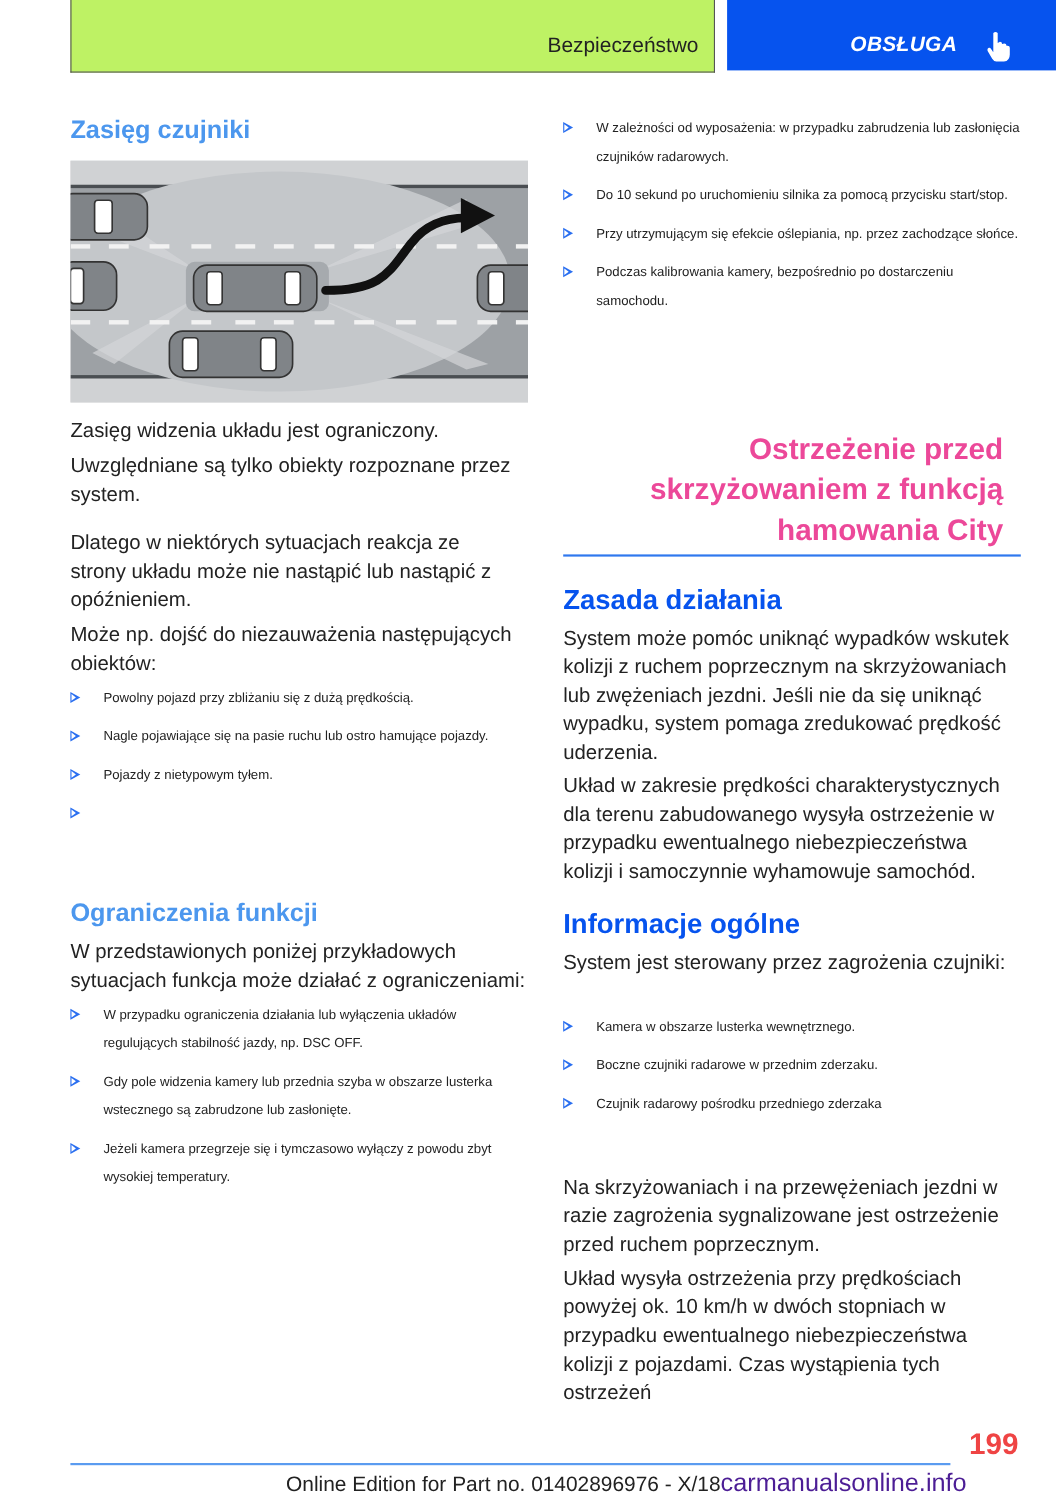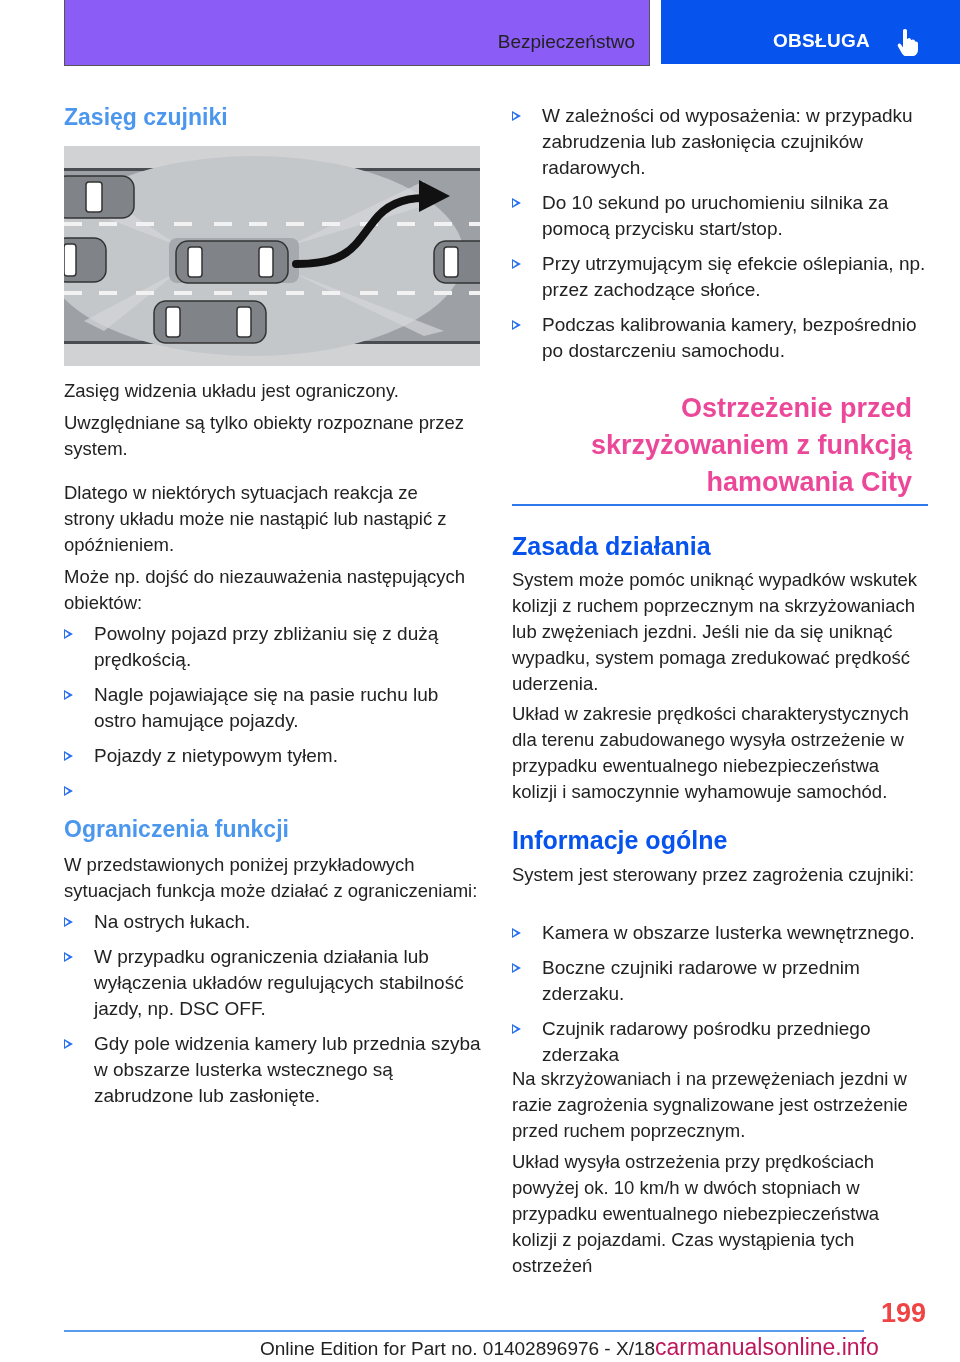--- a/index.html
+++ b/index.html
@@ -1,61 +1,61 @@
 <!DOCTYPE html>
 <html><head>
 <meta charset="utf-8">
 <style>
   * { box-sizing: border-box; margin: 0; padding: 0; }
   html, body { width: 960px; height: 1362px; background: #ffffff; overflow: hidden; }
   body { position: relative; font-family: "Liberation Sans", sans-serif; color: #1a1a1a; }
 
   .header-left {
     position: absolute; left: 64px; top: 0; width: 586px; height: 66px;
-    border: 1.5px solid #555; border-top: none; background: #8b5cf6;
+    border: 1.5px solid #555; border-top: none; background: #bef264;
   }
   .header-left span {
     position: absolute; right: 14px; bottom: 12px; font-size: 19px; color: #222;
   }
   .header-right {
     position: absolute; left: 661px; top: 0; width: 299px; height: 64px;
-    background: #0653ee; color: #fff;
+    background: #0653ee; color: #fff; font-style: italic;
   }
   .header-right span {
     position: absolute; left: 112px; bottom: 12px; font-size: 19px; font-weight: bold; letter-spacing: 0.3px;
   }
   .header-right .hand { position: absolute; left: 236px; top: 28px; width: 22px; height: 28px; }
 
   .abs { position: absolute; }
   .h2-light { color: #4c97ee; font-weight: bold; font-size: 23px; }
   .h2 { color: #0653ee; font-weight: bold; font-size: 25px; }
   .h1 { color: #ec4899; font-weight: bold; font-size: 27px; line-height: 37px; text-align: right; }
   .p { font-size: 18.5px; line-height: 26px; color: #222; }
 
   .bullets { list-style: none; }
-  .bullets li { position: relative; padding-left: 30px; font-size: 19px; line-height: 26px; color: #222; margin-bottom: 9px; }
+  .bullets li { position: relative; padding-left: 30px; font-size: 12px; line-height: 26px; color: #222; margin-bottom: 9px; }
   .bullets li .tri {
     position: absolute; left: 0; top: 8px; width: 0; height: 0;
     border-top: 5.5px solid transparent; border-bottom: 5.5px solid transparent;
     border-left: 9px solid #2a6ff0;
   }
   .bullets li .tri::after {
     content: ""; position: absolute; left: -8px; top: -3px; width: 0; height: 0;
     border-top: 3px solid transparent; border-bottom: 3px solid transparent;
     border-left: 4.5px solid #fff;
   }
 
   .figure { position: absolute; left: 64px; top: 146px; width: 416px; height: 220px; background: #d2d4d6; overflow: hidden; }
 
   .rule { position: absolute; left: 512px; top: 504px; width: 416px; height: 2px; background: #2f78ee; }
 
   .page-num { position: absolute; right: 34px; top: 1298px; font-size: 27px; font-weight: bold; color: #ef4444; }
   .footer-rule { position: absolute; left: 64px; top: 1330px; width: 800px; height: 2px; background: #5a9bf0; }
   .footer-text { position: absolute; left: 260px; top: 1334px; font-size: 19px; color: #222; white-space: nowrap; }
-  .footer-text .wm { color: #be185d; font-size: 23px; }
+  .footer-text .wm { color: #4c1d95; font-size: 23px; }
 </style>
 </head>
 <body>
 
 <div class="header-left">
   <span>Bezpieczeństwo</span>
 </div>
 <div class="header-right">
   <span>OBSŁUGA</span>
   <svg class="hand" viewBox="0 0 22 28">
@@ -131,23 +131,23 @@
   <li style="padding-right:30px;"><span class="tri"></span><span>Powolny pojazd przy zbliżaniu się z dużą prędkością.</span></li>
   <li><span class="tri"></span><span>Nagle pojawiające się na pasie ruchu lub ostro hamujące pojazdy.</span></li>
   <li><span class="tri"></span><span>Pojazdy z nietypowym tyłem.</span></li>
   <li><span class="tri"></span></li>
 </ul>
 
 <div class="abs h2-light" style="left:64px; top:816px;">Ograniczenia funkcji</div>
 <div class="abs p" style="left:64px; top:852px; width:420px;">W przedstawionych poniżej przykładowych sytuacjach funkcja może działać z ograniczeniami:</div>
 
 <ul class="abs bullets" style="left:64px; top:909px; width:420px;">
-  <li><span class="tri"></span><span>Na ostrych łukach.</span></li>
   <li><span class="tri"></span><span>W przypadku ograniczenia działania lub wyłączenia układów regulujących stabilność jazdy, np. DSC OFF.</span></li>
   <li><span class="tri"></span><span>Gdy pole widzenia kamery lub przednia szyba w obszarze lusterka wstecznego są zabrudzone lub zasłonięte.</span></li>
+  <li><span class="tri"></span><span>Jeżeli kamera przegrzeje się i tymczasowo wyłączy z powodu zbyt wysokiej temperatury.</span></li>
 </ul>
 
 <ul class="abs bullets" style="left:512px; top:103px; width:416px;">
   <li><span class="tri"></span><span>W zależności od wyposażenia: w przypadku zabrudzenia lub zasłonięcia czujników radarowych.</span></li>
   <li><span class="tri"></span><span>Do 10 sekund po uruchomieniu silnika za pomocą przycisku start/stop.</span></li>
   <li><span class="tri"></span><span>Przy utrzymującym się efekcie oślepiania, np. przez zachodzące słońce.</span></li>
   <li><span class="tri"></span><span>Podczas kalibrowania kamery, bezpośrednio po dostarczeniu samochodu.</span></li>
 </ul>
 
 <div class="abs h1" style="left:512px; top:390px; width:400px;">Ostrzeżenie przed skrzyżowaniem z funkcją hamowania City</div>

